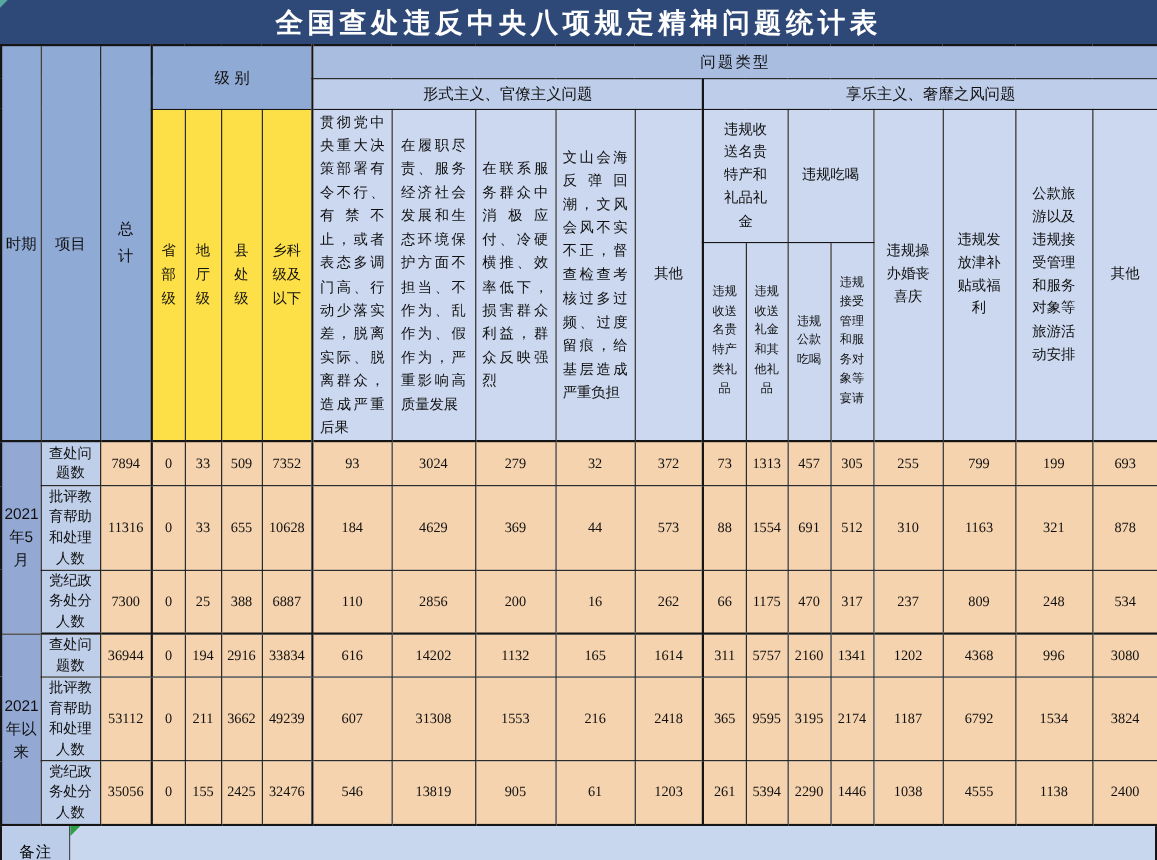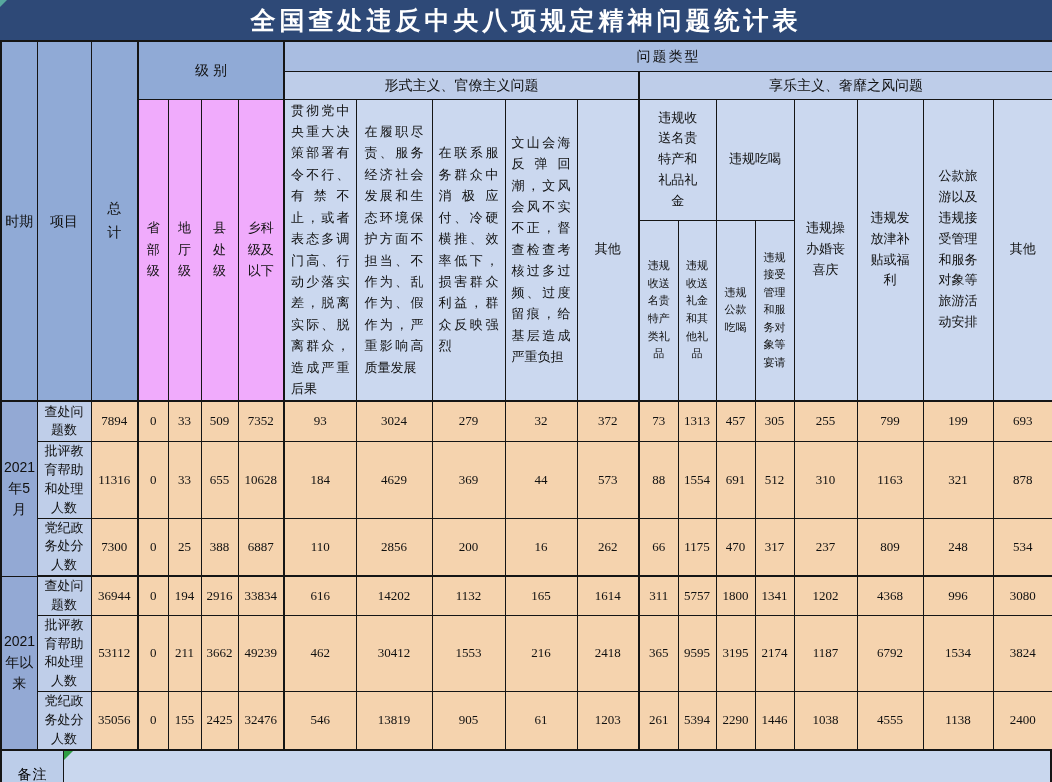--- a/index.html
+++ b/index.html
@@ -18,21 +18,21 @@
   table { border-collapse:collapse; table-layout:fixed; width:1052px; border:2px solid #151515; }
   th, td { border:1px solid #151515; padding:0; text-align:center; vertical-align:middle;
     color:#101010; font-weight:normal; overflow:hidden; }
   th { font-size:13px; line-height:1.6; }
   .hr1 { height:30px; } .hr2 { height:28px; } .hr3 { height:118px; } .hr4 { height:176px; }
 
   .h-med  { background:#90AAD6; font-size:14px; }
   .h-type { background:#A9BDE1; font-size:14px; letter-spacing:2px; }
   .h-sub  { background:#BECDE9; font-size:14px; }
   .h-col  { background:#CBD8EF; }
-  .h-col2 { background:#f0abfc; }
+  .h-col2 { background:#fde047; }
 
   .jt  { text-align:justify; text-justify:inter-ideograph; line-height:1.65; }
   .px6 { padding:0 6px; } .px8 { padding:12px 8px; } .px11 { padding:0 11px; }
   .px12 { padding:0 12px;text-align:center; } .px14 { padding:0 14px; }
   .sub12 { font-size:11px; padding:0 7px; line-height:1.6; }
 
   .stack1 { display:inline-block; width:1.05em; line-height:1.65; }
   .stack2 { display:inline-block; width:2.2em;  line-height:1.65; }
   .stackT { display:inline-block; width:1.15em; font-size:14px; line-height:1.7; }
 
@@ -193,36 +193,36 @@
           <td class="num">194</td>
           <td class="num">2916</td>
           <td class="num bR">33834</td>
           <td class="num">616</td>
           <td class="num">14202</td>
           <td class="num">1132</td>
           <td class="num">165</td>
           <td class="num bR">1614</td>
           <td class="num">311</td>
           <td class="num">5757</td>
-          <td class="num">1800</td>
+          <td class="num">2160</td>
           <td class="num">1341</td>
           <td class="num">1202</td>
           <td class="num">4368</td>
           <td class="num">996</td>
           <td class="num">3080</td>
         </tr>
         <tr style="height: 68px;">
           <td class="item">批评教育帮助和处理人数</td>
           <td class="num bR">53112</td>
           <td class="num">0</td>
           <td class="num">211</td>
           <td class="num">3662</td>
           <td class="num bR">49239</td>
-          <td class="num">462</td>
-          <td class="num">30412</td>
+          <td class="num">607</td>
+          <td class="num">31308</td>
           <td class="num">1553</td>
           <td class="num">216</td>
           <td class="num bR">2418</td>
           <td class="num">365</td>
           <td class="num">9595</td>
           <td class="num">3195</td>
           <td class="num">2174</td>
           <td class="num">1187</td>
           <td class="num">6792</td>
           <td class="num">1534</td>

